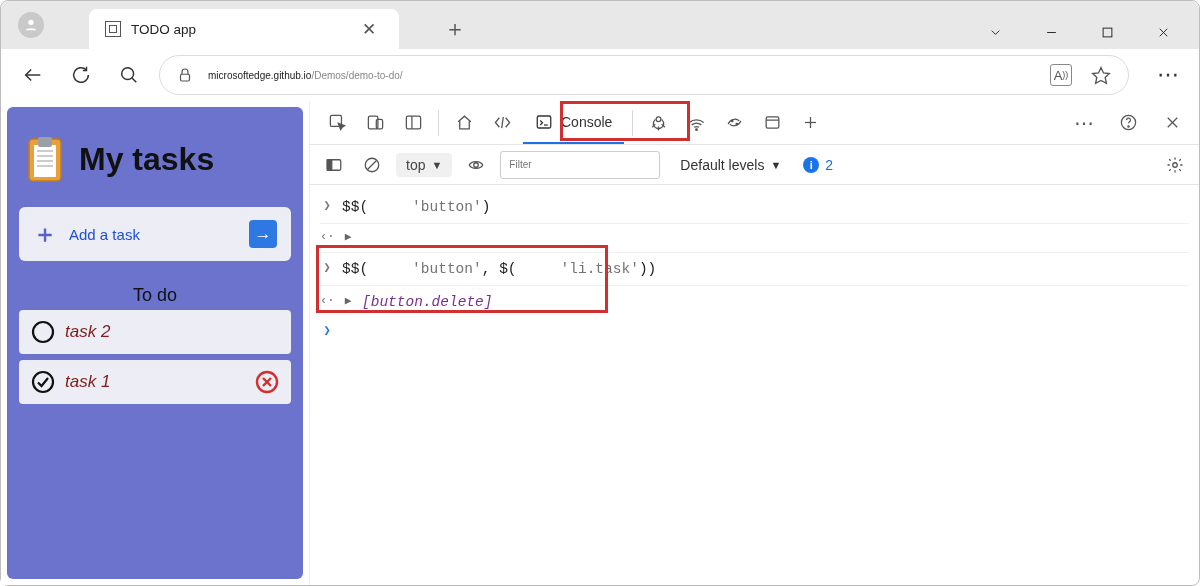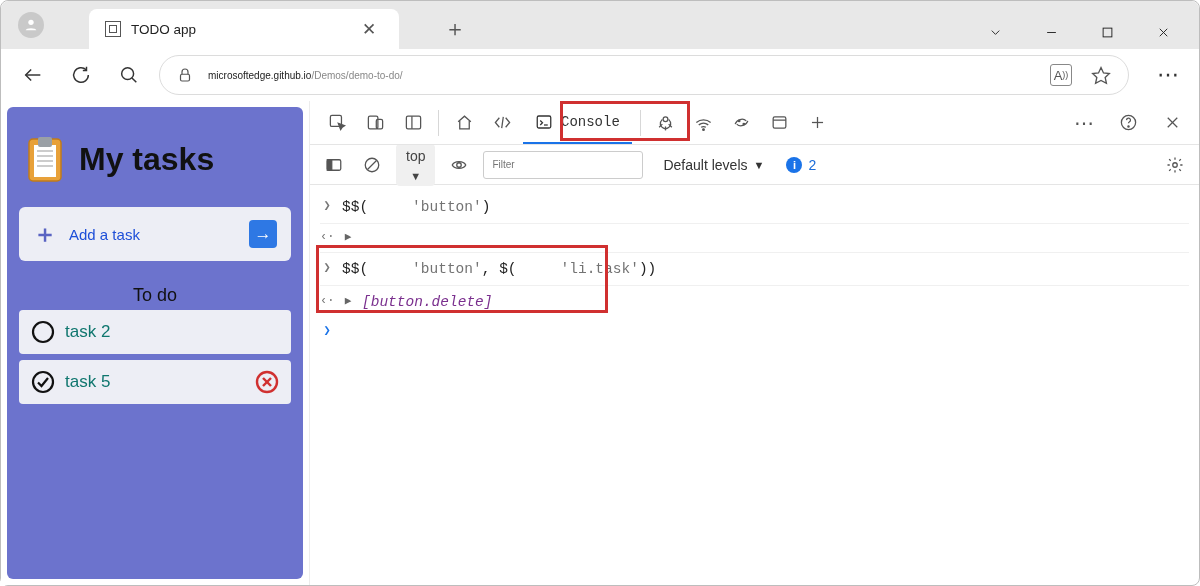--- a/index.html
+++ b/index.html
@@ -51,38 +51,38 @@
   .todo-title { font-size: 32px; font-weight: 800; color:#111; }
   .add-card { background:#edeef5; border-radius:6px; height: 54px; display:flex; align-items:center; padding: 0 14px; gap: 12px; }
   .plus-ic { font-size: 24px; color:#5963c2; font-weight: 700; }
   .add-label { font-size: 15px; color:#1d4ed8; }
   .arrow-btn { margin-left:auto; width:28px; height:28px; background:#2e78e4; border-radius:4px; display:flex; align-items:center; justify-content:center; color:#fff; font-size:17px; }
 
   .section-head { font-size: 18px; color:#111; text-align:center; padding: 8px 0 4px; }
   .task { background:#edeef5; border-radius:4px; height: 44px; display:flex; align-items:center; padding: 0 12px; gap: 10px; margin-bottom: 6px; }
   .task-circle { width: 24px; height:24px; stroke:#111; fill:none; stroke-width:2.2; }
   .task-circle.done { stroke:#111; }
-  .task-label { font-size: 17px; color:#0f766e; }
+  .task-label { font-size: 17px; color:#7f1d1d;font-style:italic; }
   .task-del { margin-left:auto; width:24px; height:24px; }
   .task-del svg { width:24px; height:24px; stroke:#d03030; fill:none; stroke-width:2.4; }
 
   
   .dt-tabs { height: 44px; border-bottom: 1px solid #e5e5e5; display:flex; align-items:center; padding: 0 10px; gap: 4px; position:relative; }
   .dt-ico { width: 34px; height: 32px; display:flex; align-items:center; justify-content:center; color:#555; }
   .dt-ico svg { width: 19px; height: 19px; stroke:#555; fill:none; stroke-width:1.6; }
   .dt-sep { width:1px; height: 26px; background:#d7d7d7; margin: 0 4px; }
   .dt-tab { height: 42px; display:flex; align-items:center; gap:8px; padding: 0 12px; font-size: 14px; color:#333; border-bottom: 2.5px solid transparent; }
-  .dt-tab.active { border-bottom-color:#1a73e8;font-family:Liberation Mono, monospace; }
+  .dt-tab.active { border-bottom-color:#1a73e8; }
   .red-box-tab { position:absolute; border:3px solid #d03030; height: 40px; width: 130px; left: 250px; top:0; pointer-events:none; }
   .dt-right { margin-left:auto; display:flex; align-items:center; gap: 10px; }
 
   .dt-toolbar { height: 40px; border-bottom: 1px solid #e5e5e5; display:flex; align-items:center; padding: 0 10px; gap: 10px; font-size: 14px; color:#333; }
   .tbico { width:28px; height:28px; display:flex; align-items:center; justify-content:center; }
   .tbico svg { width:18px; height:18px; stroke:#555; fill:none; stroke-width:1.7; }
-  .ctx-btn { background:#f0f0f0; border-radius:4px; padding: 4px 10px; display:flex; align-items:center; gap:6px; color:#444;flex-direction:column; }
+  .ctx-btn { background:#f0f0f0; border-radius:4px; padding: 4px 10px; display:flex; align-items:center; gap:6px; color:#444; }
   .filter-input { height: 28px; width: 160px; border:1px solid #ccc; border-radius:3px; padding: 0 8px; font-size:10px; color:#444; background:#fff; }
   .levels { margin-left: 10px; display:flex; align-items:center; gap:6px; }
   .issue-badge { display:flex; align-items:center; gap:6px; color:#1a6bd8; margin-left: 12px; }
   .blue-dot { width:16px; height:16px; border-radius:50%; background:#1a73e8; color:#fff; font-size:11px; display:flex; align-items:center; justify-content:center; font-weight:700; }
   .gear-right { margin-left:auto; }
 
   .console-body { position:relative; padding: 6px 10px; font-family: Consolas, "Courier New", monospace; font-size: 14.5px; line-height: 1.95; color:#333; }
   .c-line { display:flex; align-items:center; gap: 8px; padding: 2px 0; }
   .c-line.border { border-bottom: 1px solid #f0f0f0; }
   .caret-in { color:#777; font-size:12px; width: 14px; text-align:center; }
@@ -220,21 +220,21 @@
                 <circle cx="12" cy="12" r="10"></circle>
               </svg>
             <span class="task-label">task 2</span>
           </div>
 
           <div class="task">
             <svg class="task-circle done" viewBox="0 0 24 24">
                 <circle cx="12" cy="12" r="10"></circle>
                 <polyline points="7 12.5 10.5 16 17 8"></polyline>
               </svg>
-            <span class="task-label">task 5</span>
+            <span class="task-label">task 1</span>
             <span class="task-del">
               <svg viewBox="0 0 24 24">
                   <circle cx="12" cy="12" r="10"></circle>
                   <line x1="8" y1="8" x2="16" y2="16"></line>
                   <line x1="16" y1="8" x2="8" y2="16"></line>
                 </svg>
             </span>
           </div>
         </div>
       </div>

